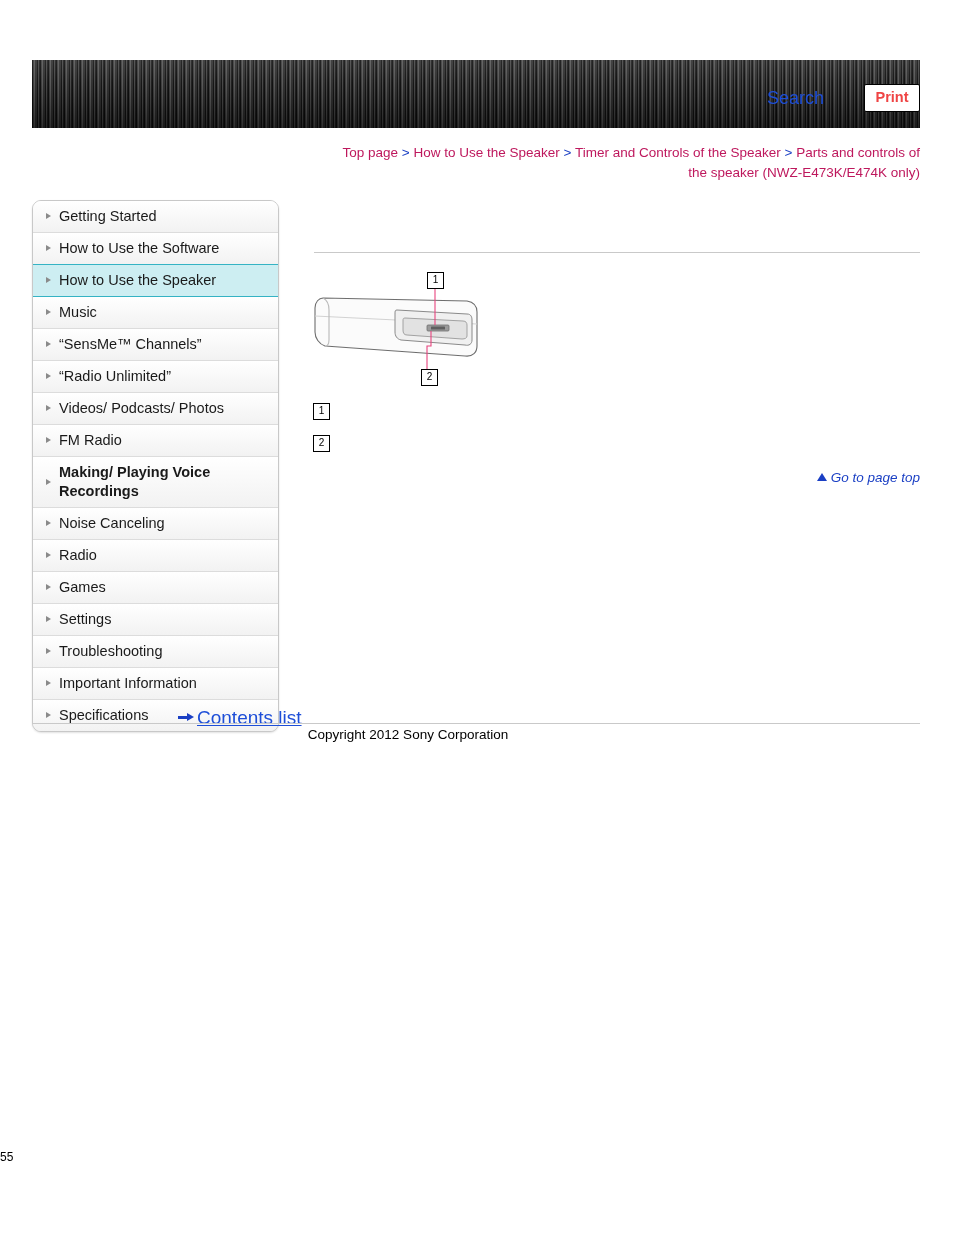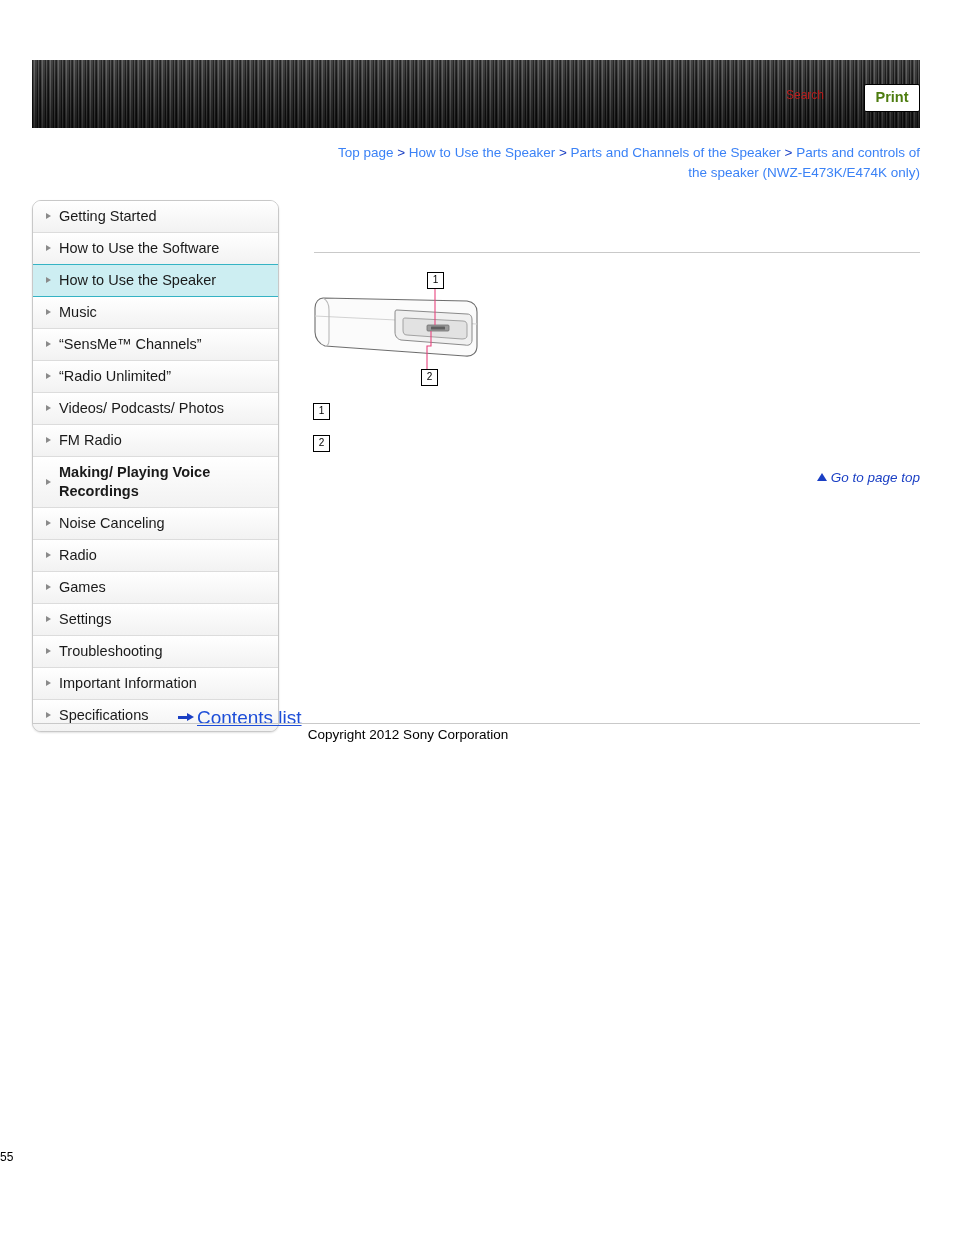--- a/index.html
+++ b/index.html
@@ -44,55 +44,55 @@
         rgba(255,255,255,0.10) 0%,
         rgba(255,255,255,0.02) 35%,
         rgba(0,0,0,0.25) 75%,
         rgba(0,0,0,0.45) 100%);
     pointer-events: none;
   }
   .search-label {
     position: absolute;
     right: 130px;
     top: 88px;
-    font-size: 12px;
-    color: #b91c1c;
+    font-size: 18px;
+    color: #1d4ed8;
     z-index: 3;
   }
   .print-button {
     position: absolute;
     right: 34px;
     top: 84px;
     width: 54px;
     height: 26px;
     background: #ffffff;
     border: 1px solid #000000;
     border-radius: 2px;
     font-size: 14.5px;
     font-weight: bold;
-    color: #4d7c0f;
+    color: #ef4444;
     line-height: 24px;
     text-align: center;
     z-index: 3;
     cursor: pointer;
   }
 
   
   .breadcrumb {
     position: absolute;
     left: 326px;
     top: 143px;
     width: 594px;
     font-size: 13.5px;
     line-height: 20px;
     color: #1a3fc4;
     text-align: right;
   }
   .breadcrumb .crumb-link {
-    color: #3b82f6;
+    color: #be185d;
     text-decoration: none;
     cursor: pointer;
   }
   .breadcrumb .crumb-sep { color: #1a3fc4; }
 
   
   .sidebar {
     position: absolute;
     left: 32px;
     top: 168px;
@@ -258,21 +258,21 @@
 
 <div class="header-bar"></div>
 <div class="search-label">Search</div>
 <div class="print-button">Print</div>
 
 <div class="breadcrumb">
   <span class="crumb-link">Top page</span>
   <span class="crumb-sep">&gt;</span>
   <span class="crumb-link">How to Use the Speaker</span>
   <span class="crumb-sep">&gt;</span>
-  <span class="crumb-link">Parts and Channels of the Speaker</span>
+  <span class="crumb-link">Timer and Controls of the Speaker</span>
   <span class="crumb-sep">&gt;</span>
   <span class="crumb-link">Parts and controls of the speaker (NWZ-E473K/E474K only)</span>
 </div>
 
 <div class="sidebar">
   <div class="nav-item">
     <span>Getting Started</span>
   </div>
   <div class="nav-item">
     <span>How to Use the Software</span>

